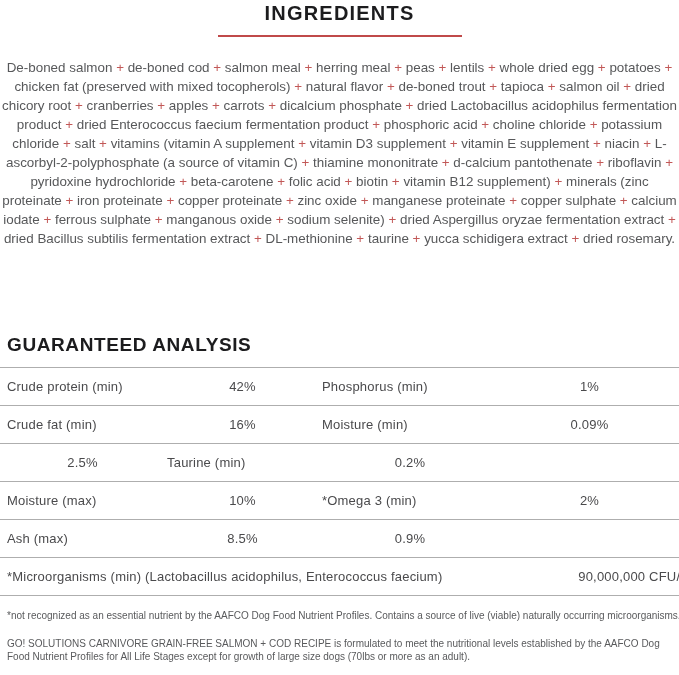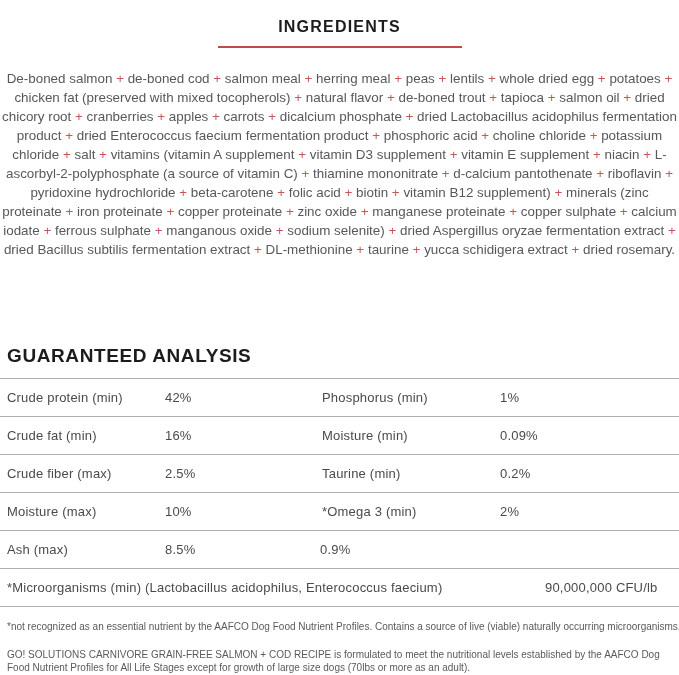--- a/index.html
+++ b/index.html
@@ -16,25 +16,24 @@
   }
   .page {
     width: 679px;
     height: 675px;
     background: #ffffff;
     position: relative;
   }
   .ingredients-title {
     padding-top: 2px;
     text-align: center;
-    font-size: 16px;
+    font-size: 20px;
     font-weight: 800;
     letter-spacing: 1.2px;
     color: #1c1c1e;
-    margin-top: 16px;
   }
   .title-rule {
     width: 244px;
     height: 2px;
     background: var(--rule);
     margin: 10px auto 0 auto;
   }
   .ingredients-text {
     margin: 21px auto 0 auto;
     width: 676px;
@@ -65,21 +64,21 @@
     font-size: 13px;
     letter-spacing: 0.2px;
     color: #4a4a4c;
   }
   .ga-row.full {
     grid-template-columns: 500px 179px;
     gap: 45px;
   }
   .ga-label { padding-left: 7px; text-align: left; }
   .ga-label2 { padding-left: 2px; }
-  .ga-value { }
+  .ga-value { text-align: center; }
   .footnote {
     margin: 14px 0 0 7px;
     font-size: 10px;
     color: #595a5c;
     white-space: nowrap;
   }
   .aafco-note {
     margin: 16px 7px 0 7px;
     font-size: 10px;
     line-height: 13px;
@@ -106,21 +105,20 @@
         <div class="ga-label ga-label2">Phosphorus (min)</div>
         <div class="ga-value">1%</div>
       </div>
       <div class="ga-row">
         <div class="ga-label">Crude fat (min)</div>
         <div class="ga-value">16%</div>
         <div class="ga-label ga-label2">Moisture (min)</div>
         <div class="ga-value">0.09%</div>
       </div>
       <div class="ga-row">
-        <div class="ga-label">Crude fiber (max)</div>
         <div class="ga-value">2.5%</div>
         <div class="ga-label ga-label2">Taurine (min)</div>
         <div class="ga-value">0.2%</div>
       </div>
       <div class="ga-row">
         <div class="ga-label">Moisture (max)</div>
         <div class="ga-value">10%</div>
         <div class="ga-label ga-label2">*Omega 3 (min)</div>
         <div class="ga-value">2%</div>
       </div>

